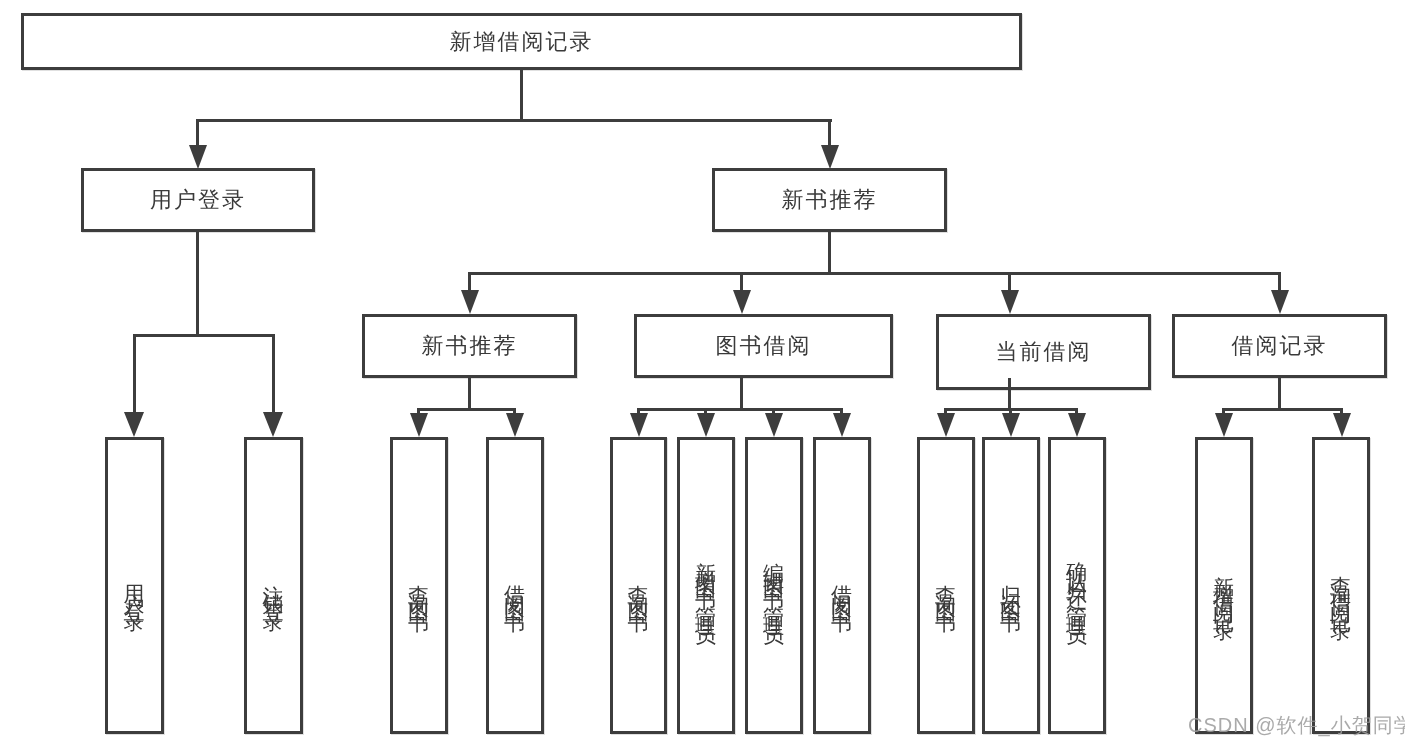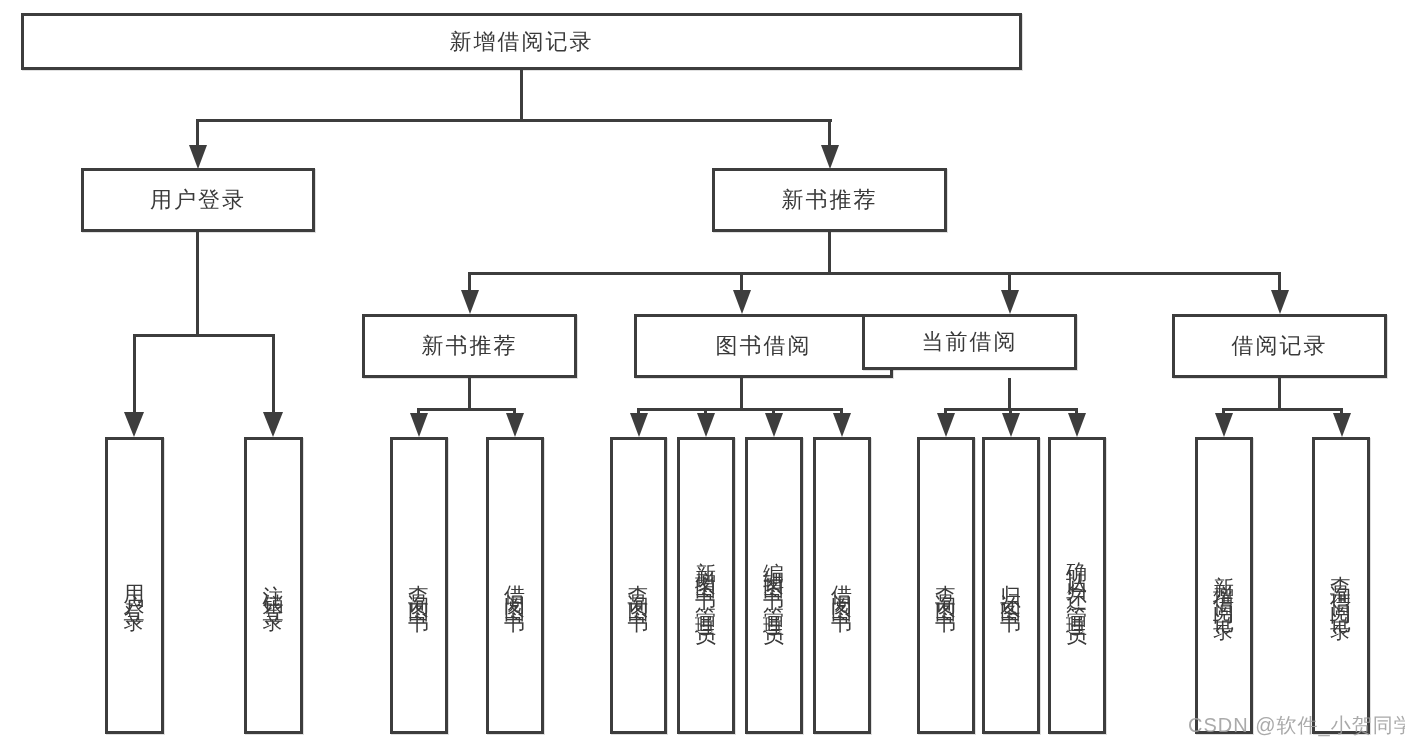--- a/index.html
+++ b/index.html
@@ -89,21 +89,21 @@
 <div class="ahead" style="left:1001px; top:290px;"></div>
 <div class="line" style="left:1278px; top:272px; width:3px; height:22px;"></div>
 <div class="ahead" style="left:1271px; top:290px;"></div>
 
 <div class="node htext" style="left:362px; top:314px; width:215px; height:64px;">
   <span>新书推荐</span>
 </div>
 <div class="node htext" style="left:634px; top:314px; width:259px; height:64px;">
   <span>图书借阅</span>
 </div>
-<div class="node htext" style="left:862px; top:314px; width:215px; height:56px;">
+<div class="node htext" style="left:936px; top:314px; width:215px; height:76px;">
   <span>当前借阅</span>
 </div>
 <div class="node htext" style="left:1172px; top:314px; width:215px; height:64px;">
   <span>借阅记录</span>
 </div>
 
 <div class="line" style="left:468px; top:378px; width:3px; height:32px;"></div>
 <div class="line" style="left:417px; top:408px; width:99px; height:3px;"></div>
 <div class="line" style="left:417px; top:408px; width:3px; height:10px;"></div>
 <div class="ahead" style="left:410px; top:413px;"></div>

